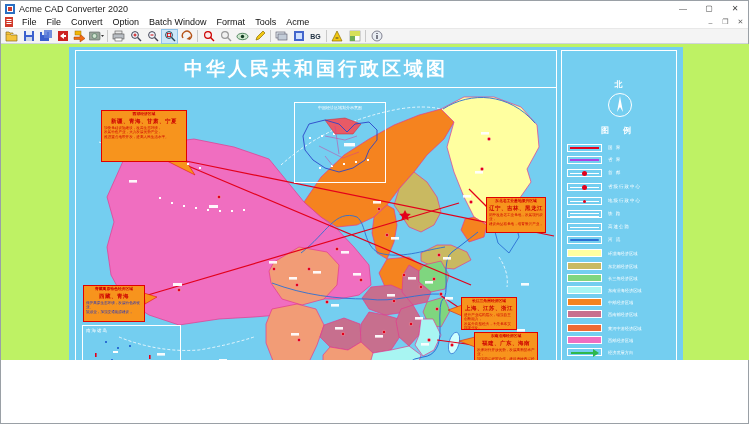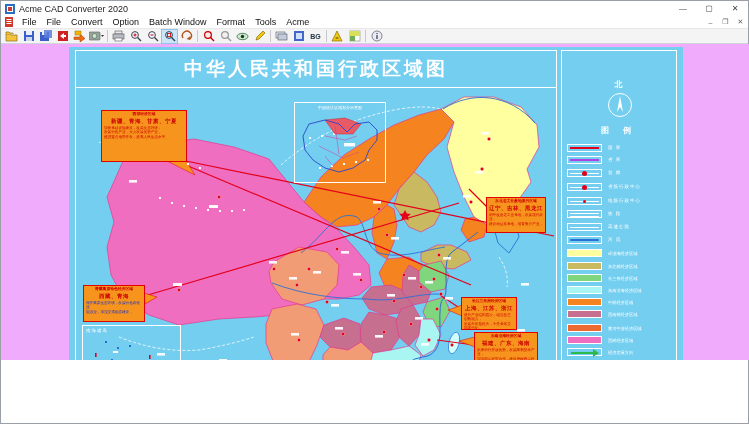--- a/index.html
+++ b/index.html
@@ -27,21 +27,21 @@
   
   .toolbar { height:15px; display:flex; align-items:center; background:#f4f4f4;
     padding-left:2px; border-bottom:1px solid #cfd4da; }
   .tbtn { width:17px; height:15px; display:flex; align-items:center;
     justify-content:center; }
   .tbtn.pressed { background:#cde6f7; border:1px solid #90c3e9; }
   .tsep { width:1px; height:12px; background:#c9c9c9; margin:0 2px; }
   .bg-label { font-size:7px; font-weight:bold; color:#234; }
 
   
-  .viewport { position:relative; width:749px; height:316px; background:#f0abfc;
+  .viewport { position:relative; width:749px; height:316px; background:#bef264;
     overflow:hidden; }
   .sheet { position:absolute; left:68px; top:3px; width:614px; height:378px;
     background:#74cef0; }
   .sheet svg.map { position:absolute; left:0; top:0; }
 
   .frame { position:absolute; border:1px solid #fff; pointer-events:none; }
 
   .sheet-title { position:absolute; left:6px; top:3px; width:482px; height:38px;
     border:1px solid #fff; color:#fff; font-weight:bold; font-size:19px;
     letter-spacing:3px; text-align:center; line-height:36px; }

